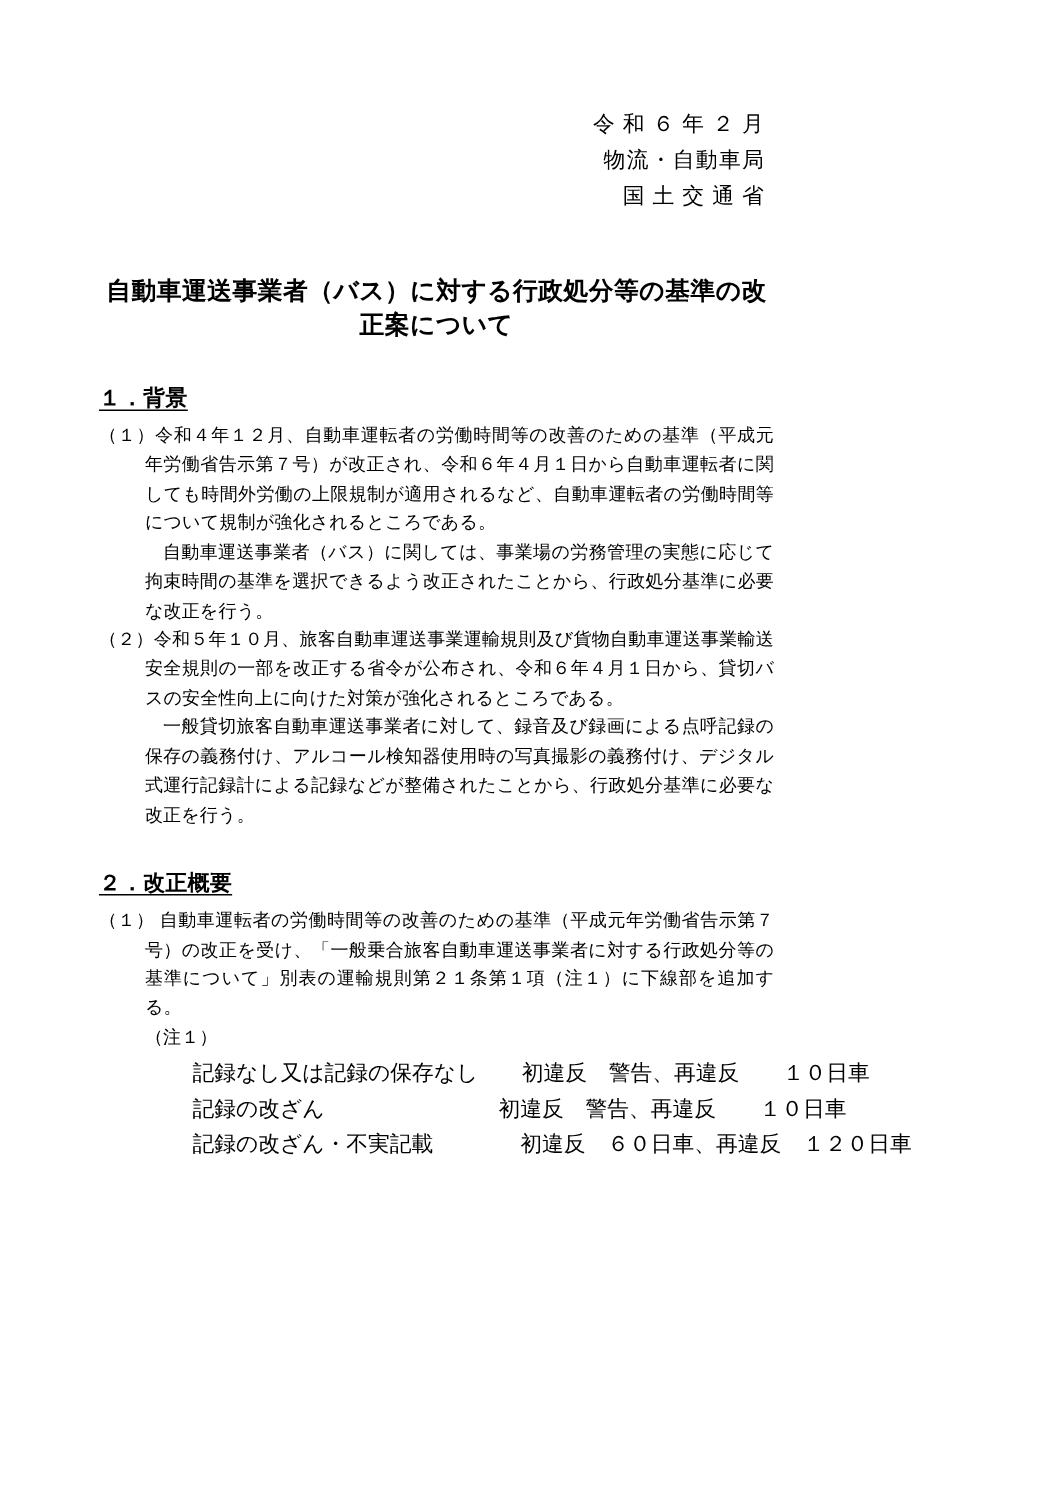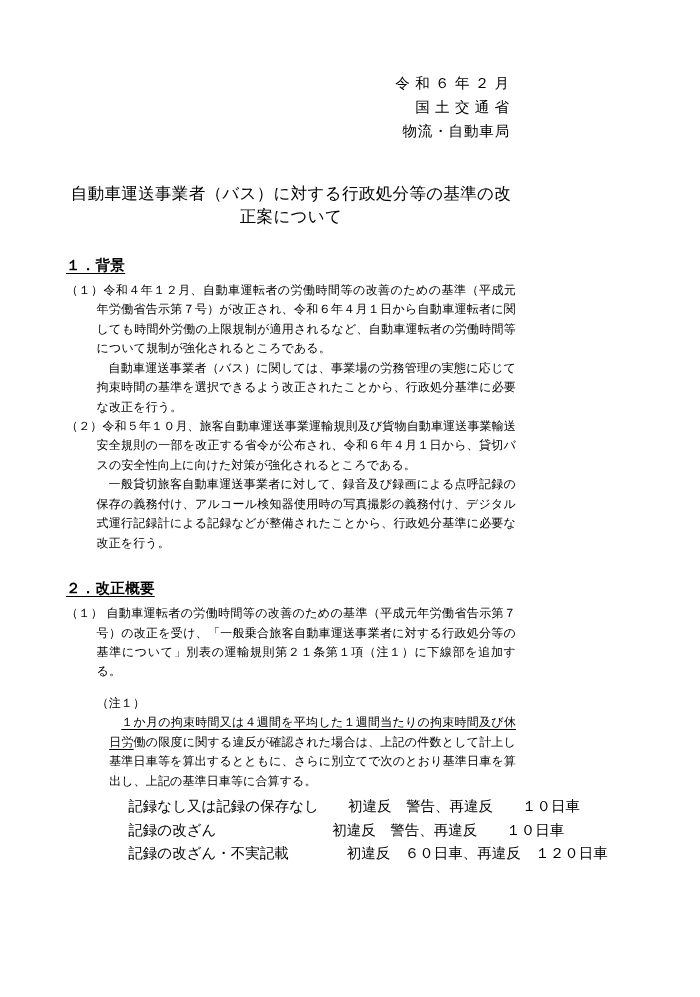--- a/index.html
+++ b/index.html
@@ -27,21 +27,21 @@
     line-height: 1.65;
     letter-spacing: 0.06em;
     margin: 0 6px 0 0;
   }
   .header-line {
     display: block;
     white-space: pre;
   }
   .doc-title {
     text-align: center;
-    font-weight: normal;
+    font-weight: bold;
     font-size: 16.5px;
     letter-spacing: 0.02em;
     margin: 38px 0 0 0;
     line-height: 1.4;
   }
   .section {
     margin-top: 28px;
   }
   .section.tight {
     margin-top: 26px;
@@ -69,21 +69,20 @@
     text-indent: -2.55em;
     margin-top: 0;
   }
   .item-cont {
     padding-left: 2.55em;
     text-indent: 1em;
   }
   .sub-label {
     padding-left: 2.55em;
     text-indent: 0;
-    margin-top: 12px;
   }
   .sub-body {
     padding-left: 3.6em;
     text-indent: 1em;
   }
   .underline {
     text-decoration: underline;
     text-underline-offset: 3px;
   }
   .circ-item {
@@ -100,38 +99,37 @@
   }
   .gap-sm { height: 4px; }
 </style>
 </head>
 <body>
 
 <div class="page">
 
   <div class="header-block">
     <span class="header-line">令 和 ６ 年 ２ 月</span>
+    <span class="header-line">物流・自動車局</span>
     <span class="header-line">国 土 交 通 省</span>
-    <span class="header-line">物流・自動車局</span>
   </div>
 
   <h1 class="doc-title">自動車運送事業者（バス）に対する行政処分等の基準の改正案について</h1>
 
   <div class="section">
     <div class="section-heading">１．背景</div>
     <p class="para item">（１）令和４年１２月、自動車運転者の労働時間等の改善のための基準（平成元年労働省告示第７号）が改正され、令和６年４月１日から自動車運転者に関しても時間外労働の上限規制が適用されるなど、自動車運転者の労働時間等について規制が強化されるところである。</p>
     <p class="para item-cont">自動車運送事業者（バス）に関しては、事業場の労務管理の実態に応じて拘束時間の基準を選択できるよう改正されたことから、行政処分基準に必要な改正を行う。</p>
     <p class="para item">（２）令和５年１０月、旅客自動車運送事業運輸規則及び貨物自動車運送事業輸送安全規則の一部を改正する省令が公布され、令和６年４月１日から、貸切バスの安全性向上に向けた対策が強化されるところである。</p>
     <p class="para item-cont">一般貸切旅客自動車運送事業者に対して、録音及び録画による点呼記録の保存の義務付け、アルコール検知器使用時の写真撮影の義務付け、デジタル式運行記録計による記録などが整備されたことから、行政処分基準に必要な改正を行う。</p>
   </div>
 
   <div class="section tight">
     <div class="section-heading">２．改正概要</div>
     <p class="para item">（１） 自動車運転者の労働時間等の改善のための基準（平成元年労働省告示第７号）の改正を受け、「一般乗合旅客自動車運送事業者に対する行政処分等の基準について」別表の運輸規則第２１条第１項（注１）に下線部を追加する。</p>
     <p class="para sub-label">（注１）</p>
-    <p class="para sub-body"><span class="underline">１か月の拘束時間又は４週間を平均した１週間当たりの拘束時間及び休日労</span><span>働の限度に関する違反が確認された場合は、上記の件数として計上し基準日車等を算出するとともに、さらに別立てで次のとおり基準日車を算出し、上記の基準日車等に合算する。</span></p>
     <div class="gap-sm"></div>
     <span class="viol-row">記録なし又は記録の保存なし　　初違反　警告、再違反　　１０日車</span>
     <span class="viol-row">記録の改ざん　　　　　　　　初違反　警告、再違反　　１０日車</span>
     <span class="viol-row">記録の改ざん・不実記載　　　　初違反　６０日車、再違反　１２０日車</span>
   </div>
 
 </div>
 
 </body></html>

